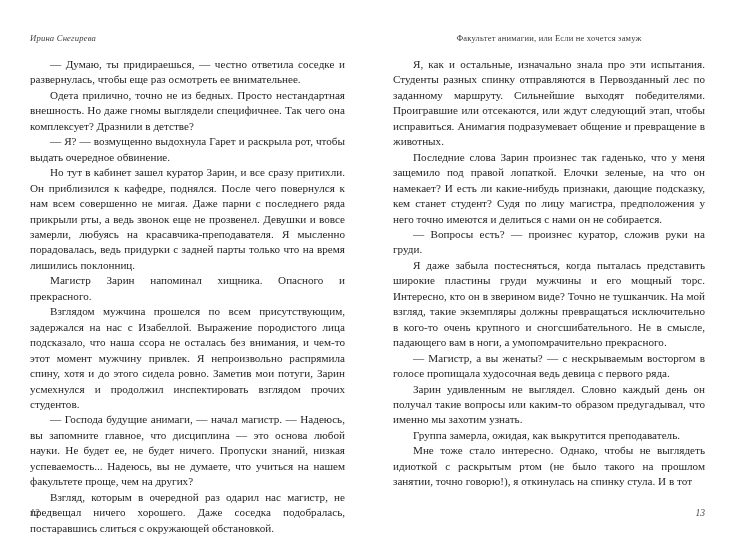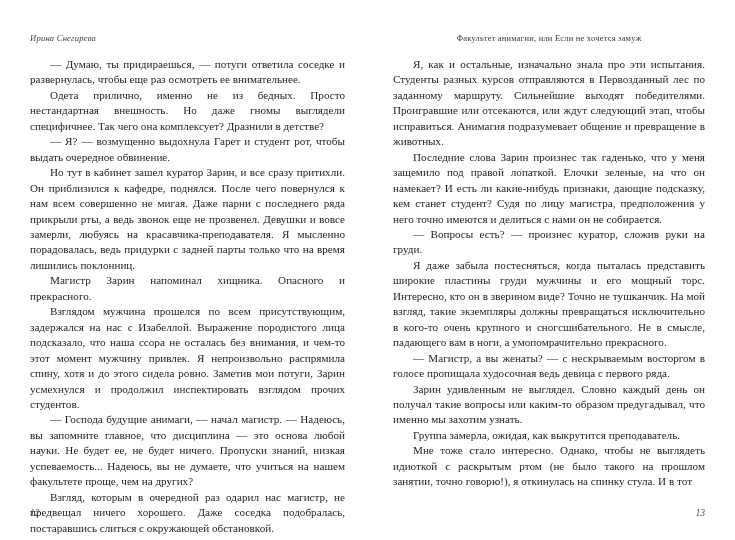--- a/index.html
+++ b/index.html
@@ -76,37 +76,37 @@
   .folio-right { right: 30px; }
 </style>
 </head>
 <body>
 
 <div class="spread">
 
   <div class="page page-left">
     <div class="running-head left-head">Ирина Снегирева</div>
     <div class="body-text">
-      <p>— Думаю, ты придираешься, — потуги ответила соседке и развернулась, чтобы еще раз осмотреть ее внимательнее.</p>
-      <p>Одета прилично, именно не из бедных. Просто нестандартная внешность. Но даже гномы выглядели специфичнее. Так чего она комплексует? Дразнили в детстве?</p>
-      <p>— Я? — возмущенно выдохнула Гарет и студент рот, чтобы выдать очередное обвинение.</p>
+      <p>— Думаю, ты придираешься, — честно ответила соседке и развернулась, чтобы еще раз осмотреть ее внимательнее.</p>
+      <p>Одета прилично, точно не из бедных. Просто нестандартная внешность. Но даже гномы выглядели специфичнее. Так чего она комплексует? Дразнили в детстве?</p>
+      <p>— Я? — возмущенно выдохнула Гарет и раскрыла рот, чтобы выдать очередное обвинение.</p>
       <p>Но тут в кабинет зашел куратор Зарин, и все сразу притихли. Он приблизился к кафедре, поднялся. После чего повернулся к нам всем совершенно не мигая. Даже парни с последнего ряда прикрыли рты, а ведь звонок еще не прозвенел. Девушки и вовсе замерли, любуясь на красавчика-преподавателя. Я мысленно порадовалась, ведь придурки с задней парты только что на время лишились поклонниц.</p>
       <p>Магистр Зарин напоминал хищника. Опасного и прекрасного.</p>
       <p>Взглядом мужчина прошелся по всем присутствующим, задержался на нас с Изабеллой. Выражение породистого лица подсказало, что наша ссора не осталась без внимания, и чем-то этот момент мужчину привлек. Я непроизвольно распрямила спину, хотя и до этого сидела ровно. Заметив мои потуги, Зарин усмехнулся и продолжил инспектировать взглядом прочих студентов.</p>
       <p>— Господа будущие анимаги, — начал магистр. — Надеюсь, вы запомните главное, что дисциплина — это основа любой науки. Не будет ее, не будет ничего. Пропуски знаний, низкая успеваемость... Надеюсь, вы не думаете, что учиться на нашем факультете проще, чем на других?</p>
       <p>Взгляд, которым в очередной раз одарил нас магистр, не предвещал ничего хорошего. Даже соседка подобралась, постаравшись слиться с окружающей обстановкой.</p>
       <p>— Вы в курсе, что впереди испытания?</p>
     </div>
     <div class="folio folio-left">12</div>
   </div>
 
   <div class="page page-right">
     <div class="running-head right-head">Факультет анимагии, или Если не хочется замуж</div>
     <div class="body-text">
-      <p>Я, как и остальные, изначально знала про эти испытания. Студенты разных курсов отправляются в Первозданный лес по заданному маршруту. Сильнейшие выходят победителями. Проигравшие или отсекаются, или ждут следующий этап, чтобы исправиться. Анимагия подразумевает общение и превращение в животных.</p>
+      <p>Я, как и остальные, изначально знала про эти испытания. Студенты разных спинку отправляются в Первозданный лес по заданному маршруту. Сильнейшие выходят победителями. Проигравшие или отсекаются, или ждут следующий этап, чтобы исправиться. Анимагия подразумевает общение и превращение в животных.</p>
       <p>Последние слова Зарин произнес так гаденько, что у меня защемило под правой лопаткой. Елочки зеленые, на что он намекает? И есть ли какие-нибудь признаки, дающие подсказку, кем станет студент? Судя по лицу магистра, предположения у него точно имеются и делиться с нами он не собирается.</p>
       <p>— Вопросы есть? — произнес куратор, сложив руки на груди.</p>
       <p>Я даже забыла постесняться, когда пыталась представить широкие пластины груди мужчины и его мощный торс. Интересно, кто он в зверином виде? Точно не тушканчик. На мой взгляд, такие экземпляры должны превращаться исключительно в кого-то очень крупного и сногсшибательного. Не в смысле, падающего вам в ноги, а умопомрачительно прекрасного.</p>
       <p>— Магистр, а вы женаты? — с нескрываемым восторгом в голосе пропищала худосочная ведь девица с первого ряда.</p>
       <p>Зарин удивленным не выглядел. Словно каждый день он получал такие вопросы или каким-то образом предугадывал, что именно мы захотим узнать.</p>
       <p>Группа замерла, ожидая, как выкрутится преподаватель.</p>
       <p>Мне тоже стало интересно. Однако, чтобы не выглядеть идиоткой с раскрытым ртом (не было такого на прошлом занятии, точно говорю!), я откинулась на спинку стула. И в тот</p>
     </div>
     <div class="folio folio-right">13</div>
   </div>

